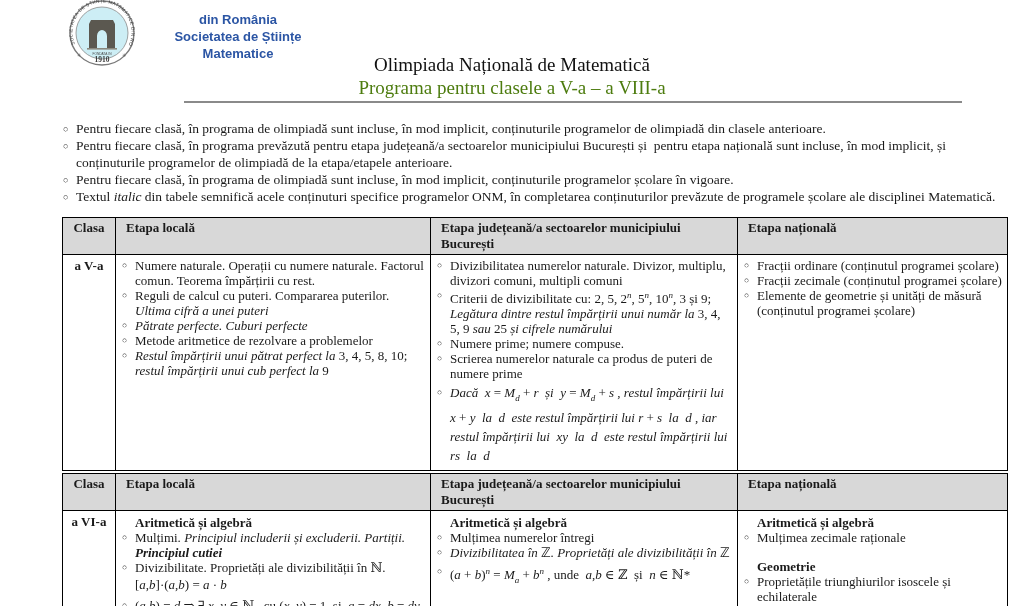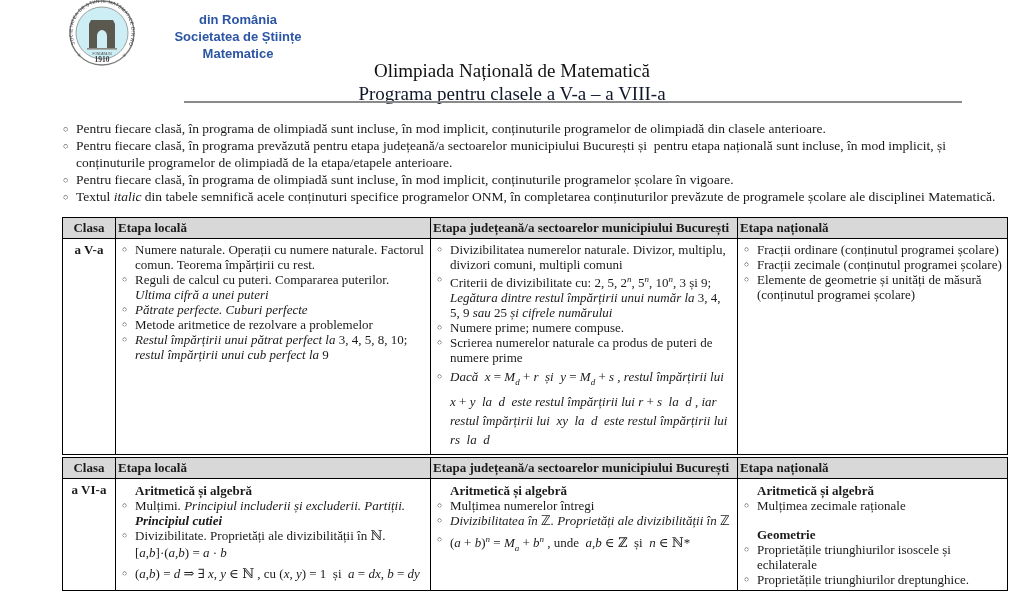--- a/index.html
+++ b/index.html
@@ -11,37 +11,37 @@
   .page{position:relative;width:1024px;height:606px;overflow:hidden;background:#fff;}
 
   
   .hdr{position:relative;height:106px;}
   .logo{position:absolute;left:58px;top:0px;}
   .orgname{
     position:absolute;left:138px;top:11px;width:200px;text-align:center;
     font-family:"Liberation Sans","DejaVu Sans",sans-serif;
     font-weight:bold;font-size:13px;line-height:17px;color:#2b55a4;
   }
-  .titleblock{position:absolute;left:0;top:59px;width:1024px;text-align:center;}
+  .titleblock{position:absolute;left:0;top:53px;width:1024px;text-align:center;}
   .title-l1{font-size:19px;line-height:23px;color:#111;}
-  .title-l2{font-size:19px;line-height:23px;color:#0f172a;}
+  .title-l2{font-size:19px;line-height:23px;color:#4d7c0f;}
   .hdr-rule{position:absolute;left:184px;top:101px;width:778px;height:2px;background:#8a8a8a;}
 
   
   .intro{margin:14px 18px 0 62px;font-size:13.5px;line-height:17px;}
   .intro .ci{position:relative;padding-left:14px;}
   .intro .mk{position:absolute;left:1px;top:1px;font-size:9px;color:#333;}
 
   
   .tblwrap{margin:12px 0 0 62px;}
   table.prog{border-collapse:collapse;table-layout:fixed;width:945px;margin-top:2px;}
   table.prog th,table.prog td{border:1px solid #000;vertical-align:top;}
   table.prog th{
     background:#d8d8d8;font-size:13px;font-weight:bold;text-align:left;
-    padding:2px 2px;height:15px;
+    padding:2px 10px;height:15px;
   }
   table.prog th.c{text-align:center;}
   td.clasa{font-weight:bold;font-size:13px;text-align:center;padding-top:3px;}
   td.cell{padding:3px 5px 3px 6px;font-size:13px;line-height:15px;}
   .row-v td{height:166px;margin-left:22px;}
   .cell .ci{position:relative;padding-left:13px;margin:0;}
   .cell .mk{position:absolute;left:0px;top:0px;font-size:8.5px;color:#333;}
   .cell .ch{font-weight:bold;padding-left:13px;margin-top:1px;}
   .cell .sp{height:13px;}
   .cell .mathsp{line-height:19px;margin:2px 0;}

